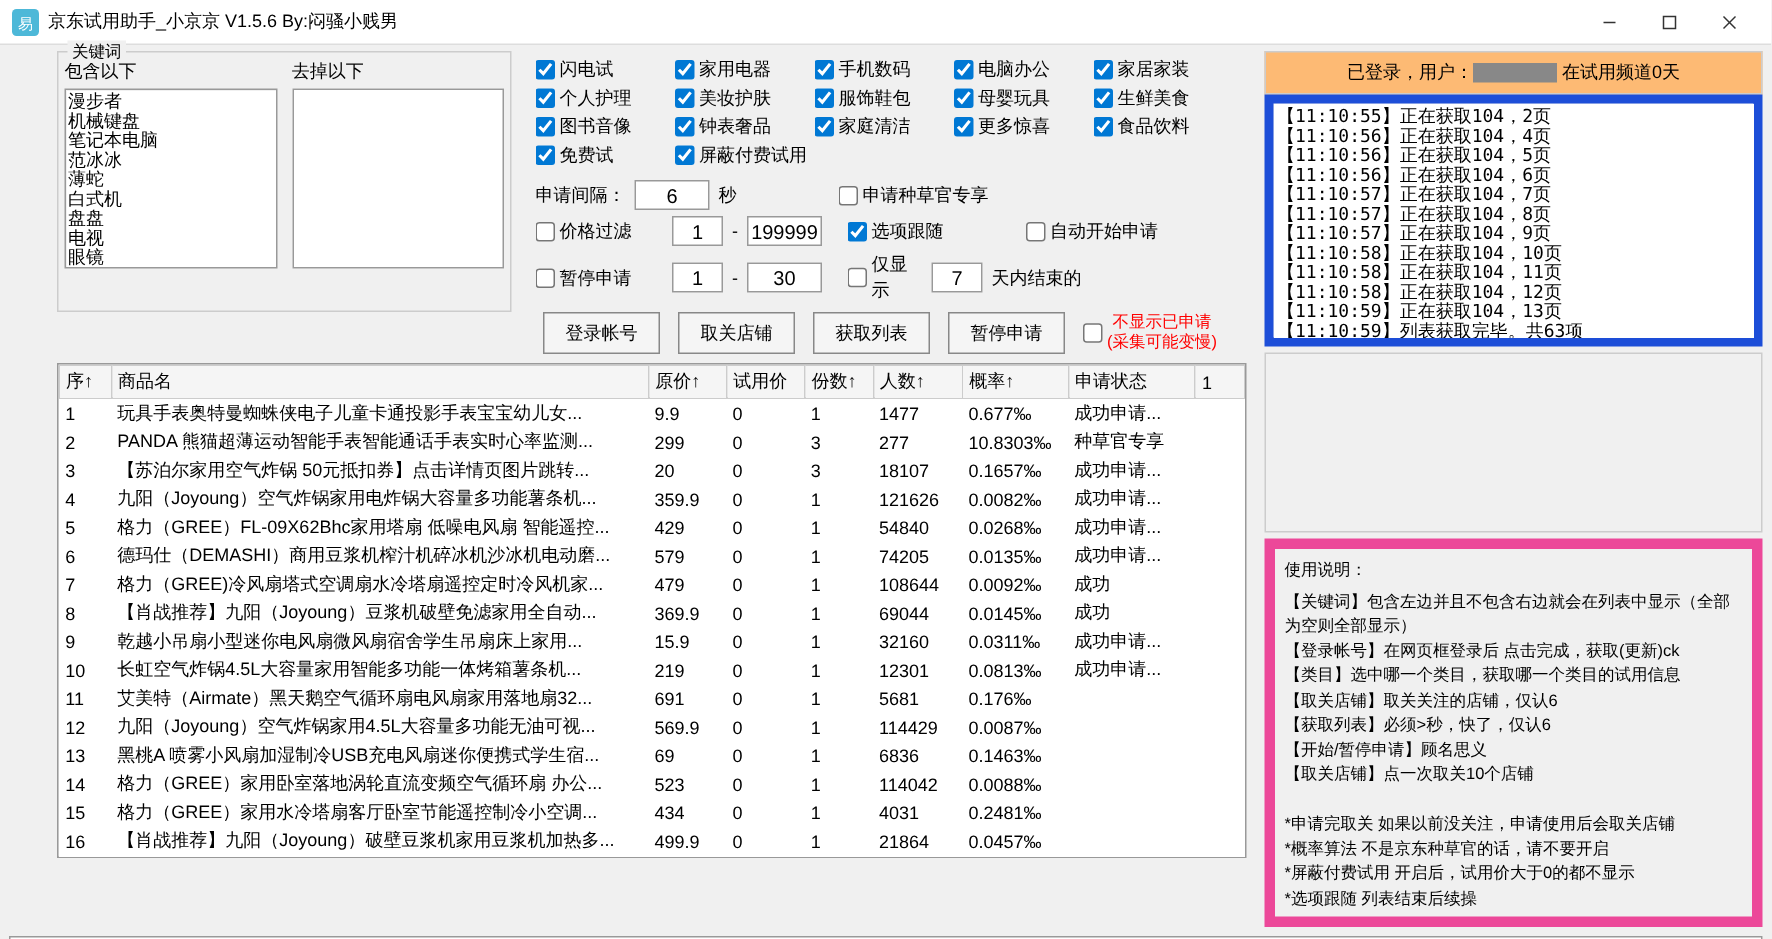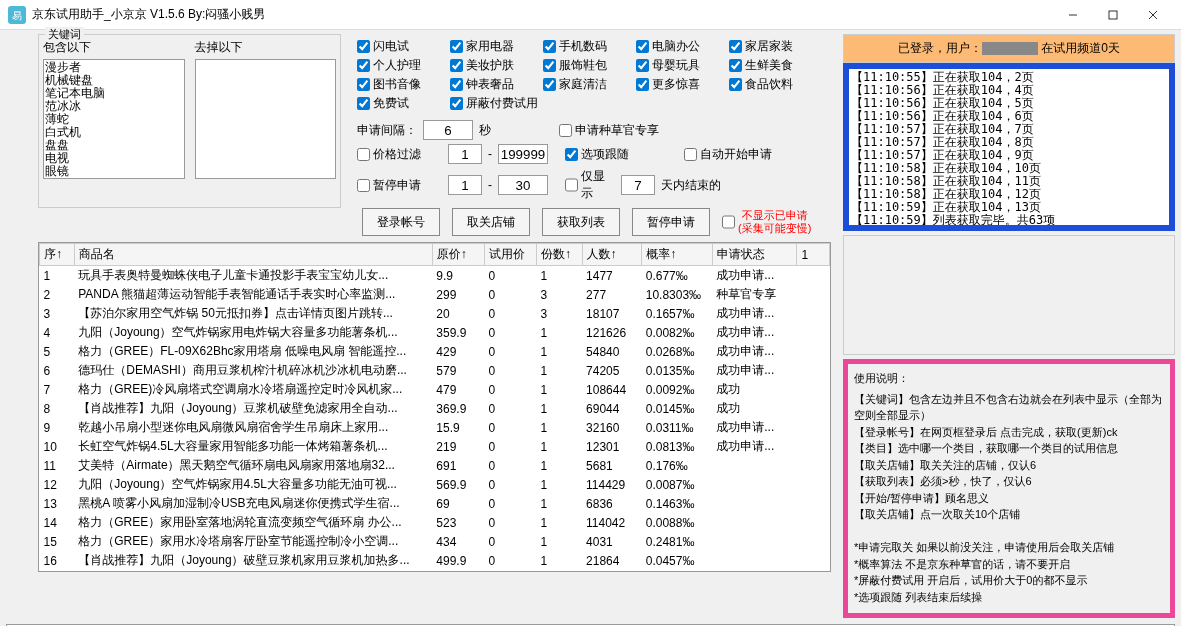--- a/index.html
+++ b/index.html
@@ -24,21 +24,21 @@
 .cb-item.wide { width: 100px; }
 .cb-item input { accent-color: #0078d4; }
 .row { display: flex; align-items: center; gap: 6px; margin: 4px 0; padding: 0 4px; }
 .num-input { width: 50px; height: 20px; border: 1px solid #999; text-align: center; }
 .num-input.sm { width: 34px; }
 .btn { height: 28px; padding: 0 14px; border: 1px solid #888; background: #f5f5f5; cursor: pointer; font-size: 12px; }
 .btn-row { display: flex; gap: 12px; margin-top: 6px; justify-content: center; align-items: center; }
 .red-txt { color: red; font-size: 11px; text-align: center; line-height: 1.2; }
 .status-line { border: 1px solid #ccc; background: #fdba74; padding: 5px 6px; text-align: center; }
 .log-box { border: 6px solid #1d4ed8; background: #fff; font-family: SimSun, monospace; font-size: 12px; line-height: 13px; padding: 2px; overflow-y: auto; height: 168px; }
-.help-box { border: 5px solid #ec4899; padding: 6px; font-size: 11px; line-height: 1.5; margin-top: 4px; flex: 1; overflow-y: auto; }
+.help-box { border: 7px solid #ec4899; padding: 6px; font-size: 11px; line-height: 1.5; margin-top: 4px; flex: 1; overflow-y: auto; }
 .table-wrap { height: 330px; overflow: auto; border: 1px solid #999; background: #fff; }
 table { width: 100%; border-collapse: collapse; font-size: 12px; }
 th { border: 1px solid #ccc; padding: 2px 4px; text-align: left; background: #f5f5f5; font-weight: normal; position: sticky; top: 0; }
 td { padding: 1px 4px; white-space: nowrap; overflow: hidden; }
 .col-seq { width: 32px; }
 .col-name { width: 330px; max-width: 330px; text-overflow: ellipsis; }
 .col-orig { width: 48px; }
 .col-try { width: 48px; }
 .col-cnt { width: 42px; }
 .col-ppl { width: 55px; }

